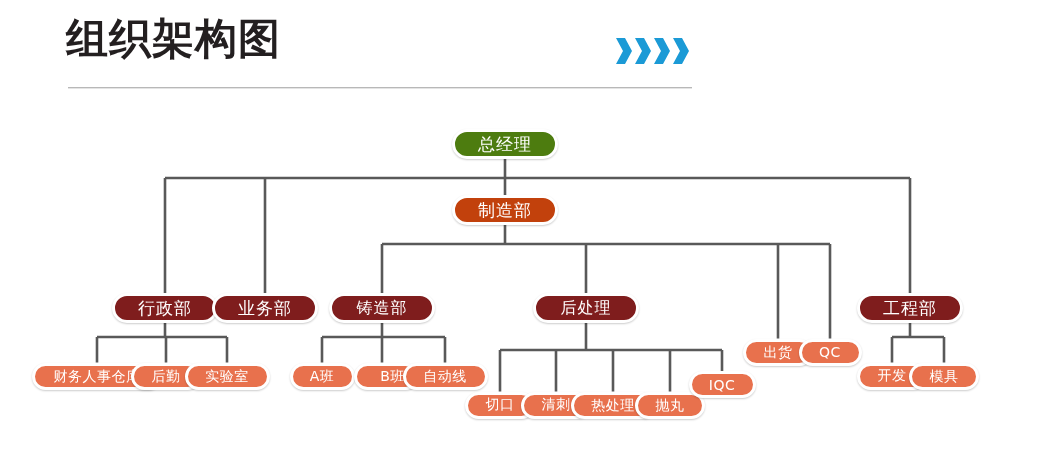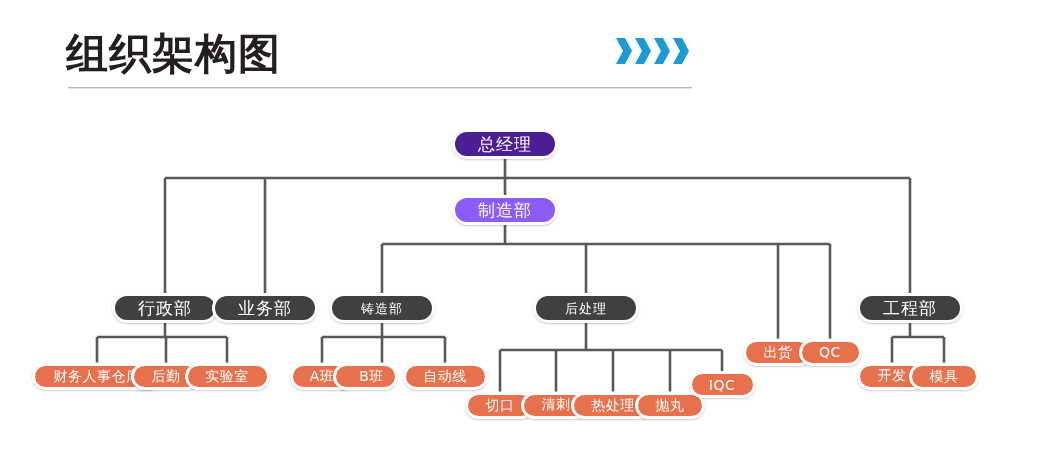--- a/index.html
+++ b/index.html
@@ -18,21 +18,21 @@
   
   .header {
     position: absolute;
     left: 0; top: 0;
     width: 1060px;
     height: 100px;
   }
   .title-cn {
     position: absolute;
     left: 66px;
-    top: 28px;
+    top: 13px;
     font-size: 42px;
     font-weight: bold;
     color: #231f20;
     letter-spacing: 1px;
     line-height: 52px;
     white-space: nowrap;
     font-family: "DejaVu Sans", "Liberation Sans", sans-serif;
   }
   .title-en {
     position: absolute;
@@ -87,35 +87,35 @@
     color: #ffffff;
     border-radius: 999px;
     background: #e8483f;
     border: 3px solid #ffffff;
     box-shadow: 0 1px 2px rgba(0,0,0,0.20);
     white-space: nowrap;
     font-family: "DejaVu Sans", "Liberation Sans", sans-serif;
     letter-spacing: 1px;
     z-index: 3;
   }
-  .node.root   { background: #4c1d95; }
-  .node.blue   { background: #8b5cf6; }
-  .node.red    { background: #404040; font-family: Liberation Serif, serif; }
+  .node.root   { background: #4d7c0f; }
+  .node.blue   { background: #c2410c; }
+  .node.red    { background: #7f1d1d; font-family: Liberation Serif, serif; }
   .node.orange { background: #e8714d; }
 
   .node .lbl {
     display: block;
     line-height: 1;
     transform: translateY(-0.5px);
   }
 
   
   .lvl1 { height: 30px; font-size: 17px; }
   .lvl2 { height: 30px; font-size: 17px; }
-  .lvl3 { height: 30px; font-size: 13px; }
+  .lvl3 { height: 30px; font-size: 16px; }
   .leaf { height: 27px; font-size: 14px; letter-spacing: 0.5px; }
 </style>
 </head>
 <body>
 
 <div class="header">
   <div class="title-cn">组织架构图</div>
   <div class="chevrons">
       <svg width="18" height="26" viewBox="0 0 18 26">
         <path d="M1,0 L10,0 L17,13 L10,26 L1,26 L8,13 Z" fill="#1b9ad6"></path>
@@ -202,27 +202,27 @@
       </div>
       <div class="node orange leaf" style="width: 70px; left: 131px; top: 362.5px;">
         <span class="lbl">后勤</span>
       </div>
       <div class="node orange leaf" style="width: 85px; left: 184.5px; top: 362.5px;">
         <span class="lbl">实验室</span>
       </div>
       <div class="node orange leaf" style="width: 65px; left: 289.5px; top: 362.5px;">
         <span class="lbl">A班</span>
       </div>
-      <div class="node orange leaf" style="width: 65px; left: 333px; top: 362.5px; padding-left: 12px;">
+      <div class="node orange leaf" style="width: 65px; left: 354px; top: 362.5px; padding-left: 12px;">
         <span class="lbl">B班</span>
       </div>
       <div class="node orange leaf" style="width: 85px; left: 402.5px; top: 362.5px;">
         <span class="lbl">自动线</span>
       </div>
-      <div class="node orange leaf" style="width: 70px; left: 465px; top: 391.5px;">
+      <div class="node orange leaf" style="width: 70px; left: 465px; top: 391.5px; font-family: Liberation Serif, serif;">
         <span class="lbl">切口</span>
       </div>
       <div class="node orange leaf" style="width: 70px; left: 521px; top: 391.5px; font-family: Liberation Serif, serif;">
         <span class="lbl">清刺</span>
       </div>
       <div class="node orange leaf" style="width: 85px; left: 570.5px; top: 391.5px;">
         <span class="lbl">热处理</span>
       </div>
       <div class="node orange leaf" style="width: 70px; left: 635px; top: 391.5px;">
         <span class="lbl">抛丸</span>

